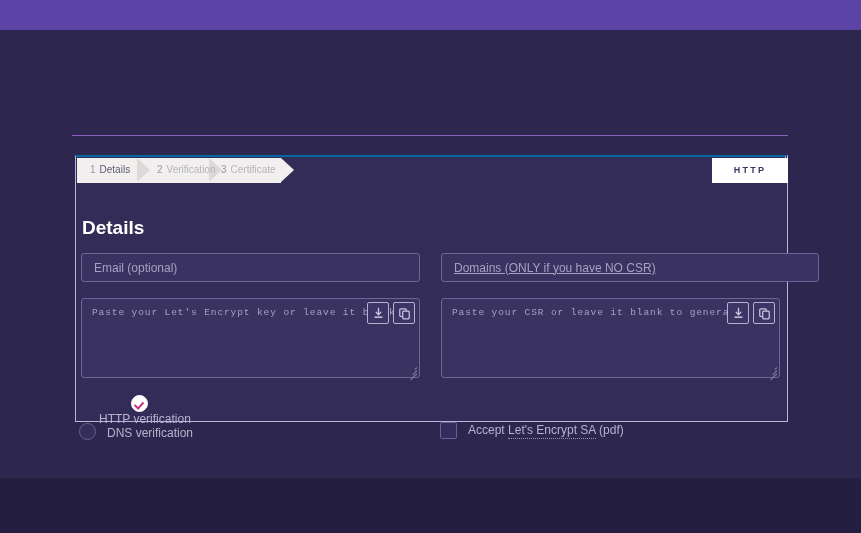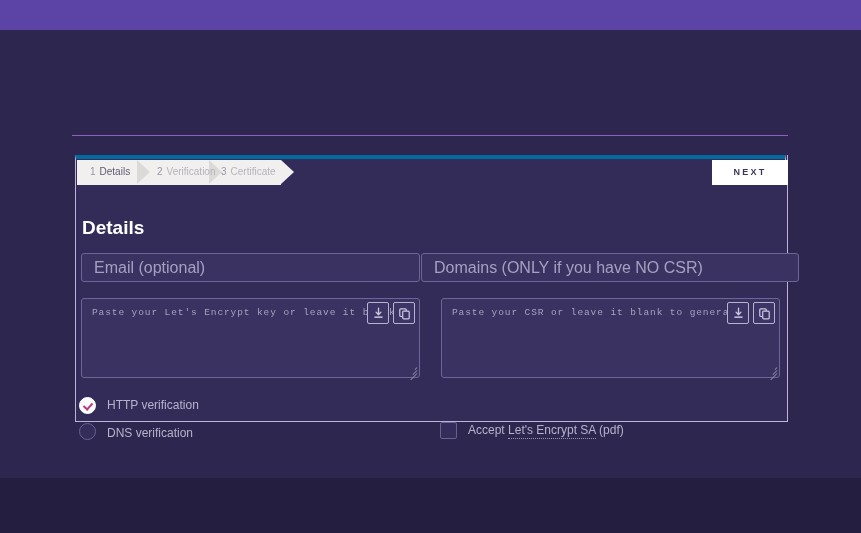--- a/index.html
+++ b/index.html
@@ -68,21 +68,21 @@
   .stepbar {
     position: absolute;
     left: 75px; top: 125px;
     width: 713px; height: 27px;
   }
   .steps-track {
     position: absolute;
     left: 0; top: 0;
     width: 711px; height: 27px;
     background: #332c58;
-    border-top: 4px solid #0369a1;
+    border-top: 2px solid #0369a1;
     border-left: 1px solid #bfb4d8;
     border-right: 1px solid #bfb4d8;
   }
   .steps-white {
     position: absolute;
     left: 1px; top: 1px;
     width: 204px; height: 25px;
     background: #f1f0ef;
   }
   .steps-white::after {
@@ -145,29 +145,29 @@
   }
 
   
   .field {
     position: absolute;
     height: 29px;
     background: #3a3260;
     border: 1px solid #6f6498;
     border-radius: 3px;
     color: #a8a0c2;
-    font-size: 16px;
+    font-size: 12px;
     padding: 1px 12px;
     line-height: 27px;
     outline: none;
     font-family: "Liberation Sans", sans-serif;
   }
   .field::placeholder { color: #a8a0c2; opacity: 1; }
   .field-email   { left: 81px;  top: 223px; width: 339px; }
-  .field-domains { left: 421px; top: 223px; width: 378px; }
+  .field-domains { left: 441px; top: 223px; width: 378px; text-decoration: underline; }
 
   .ta-wrap {
     position: absolute;
     width: 339px; height: 80px;
   }
   .ta-left  { left: 81px;  top: 268px; }
   .ta-right { left: 441px; top: 268px; }
   .ta {
     position: absolute;
     left: 0; top: 0;
@@ -257,21 +257,21 @@
     border-width: 0 2px 2px 0;
     transform: rotate(42deg);
   }
   .checkbox {
     width: 17px; height: 17px;
     border: 1px solid #6a6090;
     border-radius: 2px;
     background: #342d5c;
     flex: none;
   }
-  .opt-http { left: 79px;  top: 365px; }
+  .opt-http { left: 88px;  top: 365px; flex-direction: column; }
   .opt-dns  { left: 79px;  top: 390px; align-items: flex-end; }
   .opt-tos  { left: 440px; top: 365px; }
   .opt-le   { left: 440px; top: 390px; }
 
   .dotted {
     border-bottom: 1px dotted #9a93b4;
     padding-bottom: 1px;
   }
 </style>
 </head>
@@ -294,21 +294,21 @@
       <div class="step step-1">
         <span class="num">1</span><span class="lbl">Details</span>
       </div>
       <div class="step step-2">
         <span class="num">2</span><span class="lbl">Verification</span>
       </div>
       <div class="step step-3">
         <span class="num">3</span><span class="lbl">Certificate</span>
       </div>
 
-      <div class="next-btn">NEXT</div>
+      <div class="next-btn">HTTP</div>
     </div>
   </div>
 
   <div class="card-heading">Details</div>
 
   <input class="field field-email" type="text" placeholder="Email (optional)" style="">
 
   <input class="field field-domains" type="text" placeholder="Domains (ONLY if you have NO CSR)" style="">
 
   <div class="ta-wrap ta-left">

